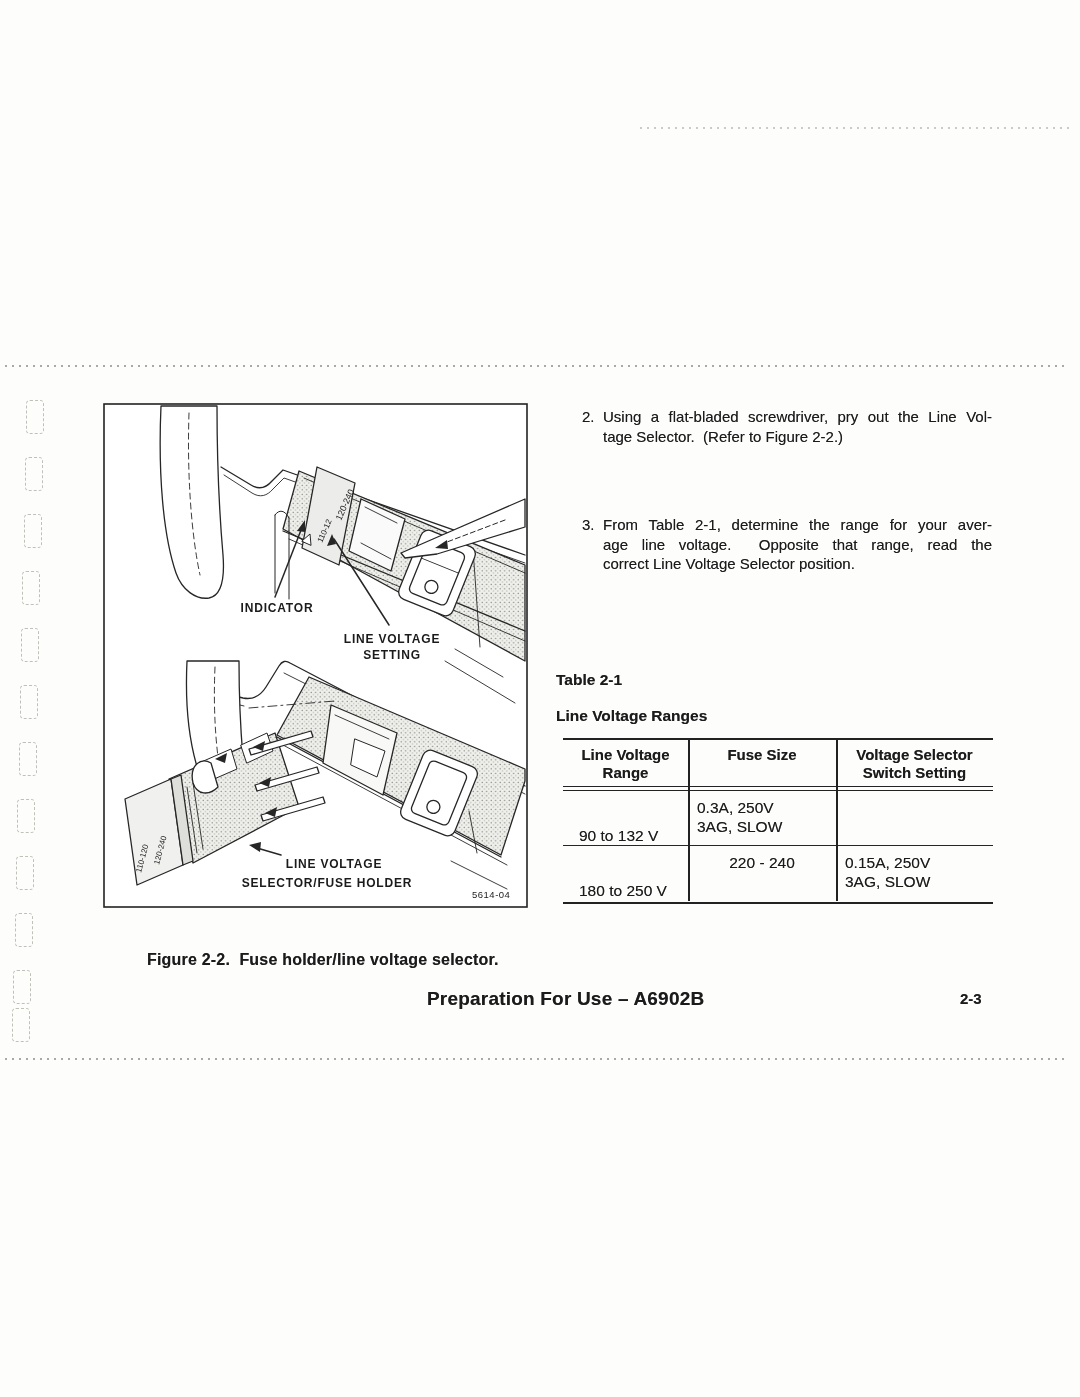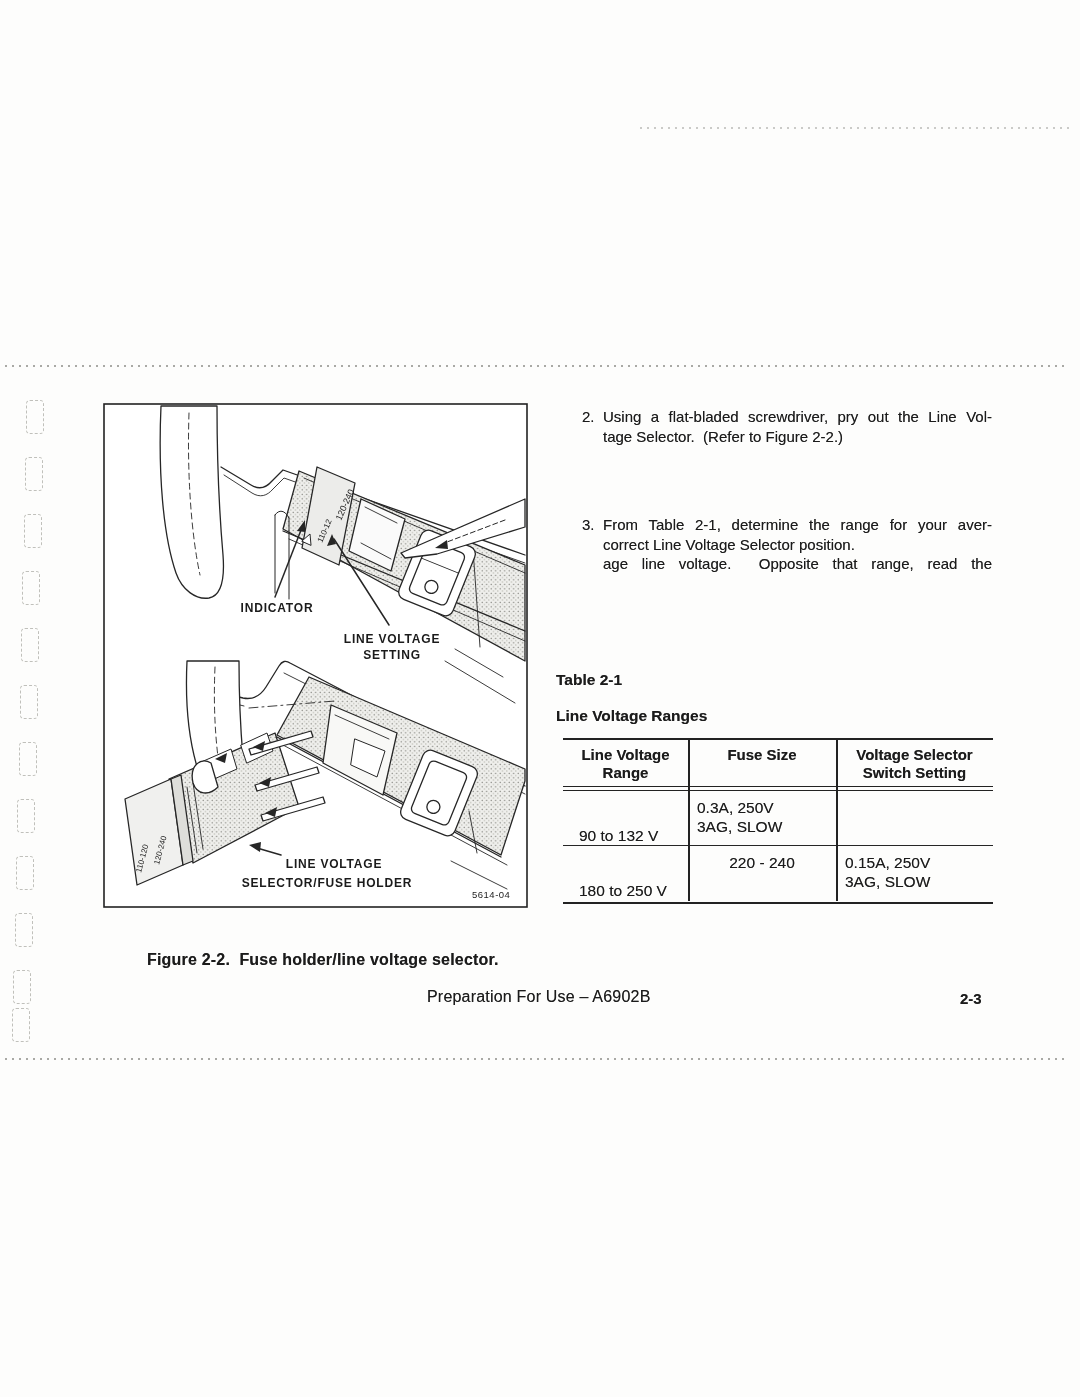--- a/index.html
+++ b/index.html
@@ -40,22 +40,22 @@
   .trow  { font-size:15.5px; line-height:19px; }
   .r1 { height:54px; border-bottom:1.5px solid #262626; }
   .r2 { height:56px; }
   .c-range { padding:7px 0 0 16px;margin-top:28px; }
   .c-set   { padding-top:7px; text-align:center; }
   .c-fuse  { padding:7px 0 0 9px; }
   .vline { position:absolute; top:0; width:1.5px; height:160.5px; background:#222; }
 
   .caption { position:absolute; left:147px; top:951px; font-weight:bold;
              font-size:16px; letter-spacing:.2px; }
-  .footer  { position:absolute; left:427px; top:988px; font-weight:normal;
-             font-size:16px; letter-spacing:.2px; }
+  .footer  { position:absolute; left:427px; top:988px; font-weight:bold;
+             font-size:19px; letter-spacing:.2px; }
   .pageno  { position:absolute; left:960px; top:990px; font-weight:bold; font-size:15px; }
 
   .figwrap { position:absolute; left:103px; top:403px; width:425px; height:505px; }
   svg text { font-family:"Liberation Sans", sans-serif; fill:#1b1b1b; }
 </style>
 </head>
 <body>
 
 <div class="page">
 
@@ -81,22 +81,22 @@
     <div class="lines">
       <span class="line j">Using a flat-bladed screwdriver, pry out the Line Vol-</span>
       <span class="line">tage Selector.&nbsp; (Refer to Figure 2-2.)</span>
     </div>
   </div>
 
   <div class="instr ink" style="top:515px;">
     <span class="num">3.</span>
     <div class="lines">
       <span class="line j">From Table 2-1, determine the range for your aver-</span>
+      <span class="line j">age line voltage.&nbsp; Opposite that range, read the</span>
       <span class="line">correct Line Voltage Selector position.</span>
-      <span class="line j">age line voltage.&nbsp; Opposite that range, read the</span>
     </div>
   </div>
 
   <div class="tbl-title ink" style="top:671px;">Table 2-1</div>
   <div class="tbl-title ink" style="top:707px;">Line Voltage Ranges</div>
 
   <div class="vtable" style="position:absolute;">
     <div class="grid3 ink">
       <div class="thead">
         <span>Line Voltage</span><br>

